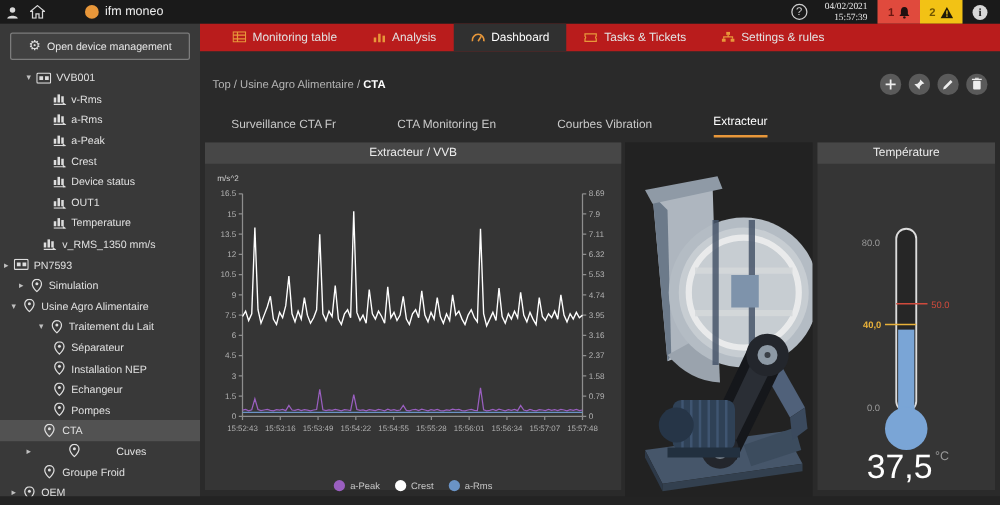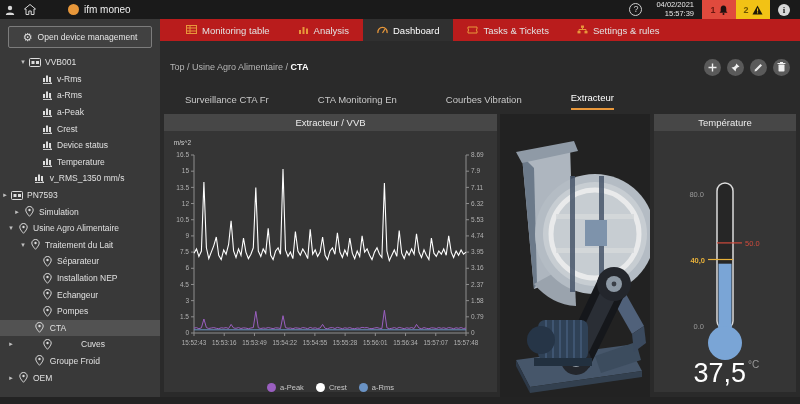--- a/index.html
+++ b/index.html
@@ -10,21 +10,21 @@
   
   .topbar { position:absolute; left:0; top:0; width:800px; height:19px; background:#1a1a1a;
             display:flex; align-items:center; }
   .topbar .ic { display:flex; align-items:center; justify-content:center; width:20px; height:19px; color:#d8d8d8; }
   .brand { display:flex; align-items:center; gap:5px; margin-left:28px;justify-content:center; }
   .brand-dot { width:11px; height:11px; border-radius:50%; background:#e8973a; }
   .brand-name { font-size:10px; color:#eee; }
   .topbar .spacer { flex:1; }
   .help-ic { width:13px; height:13px; border:1px solid #cfcfcf; border-radius:50%; color:#cfcfcf;
              font-size:9px; line-height:11px; text-align:center; margin-right:14px; }
-  .clock { text-align:right; font-size:7.5px; line-height:8.5px; color:#e8e8e8; margin-right:8px; }
+  .clock { text-align:right; font-size:7.5px; line-height:8.5px; color:#e8e8e8; margin-right:8px;font-family:Liberation Serif, serif; }
   .badge { height:19px; width:34px; display:flex; align-items:center; justify-content:center; gap:3px;
            font-size:9px; font-weight:bold; }
   .badge.red { background:#e04a3d; color:#6b1710; }
   .badge.yel { background:#f2c215; color:#6e5400; }
   .info-ic { width:12px; height:12px; background:#d8d8d8; color:#1a1a1a; border-radius:50%;
              font-size:9px; font-weight:bold; line-height:12px; text-align:center; margin:0 10px 0 8px; font-family:"Liberation Serif",serif;}
 
   
   .navbar { position:absolute; left:160px; top:19px; width:640px; height:22px; background:#b91c1c;
             display:flex; align-items:stretch; padding-left:12px; }
@@ -245,20 +245,32 @@
         <div class="tree-item" style="padding-left: 30px;">
           <span class="caret"></span>
           <span class="nico">
             <svg width="11" height="10" viewBox="0 0 11 10">
               <rect x="1" y="4" width="2" height="4" fill="#ddd"></rect>
               <rect x="4" y="1.5" width="2" height="6.5" fill="#ddd"></rect>
               <rect x="7" y="3" width="2" height="5" fill="#ddd"></rect>
               <path d="M1 9.5 H10 L8.2 8.2 M10 9.5 L8.2 10.8" stroke="#ddd" fill="none" stroke-width="0.9"></path>
             </svg>
           </span>
+          <span>OUT1</span>
+        </div>
+        <div class="tree-item" style="padding-left: 30px;">
+          <span class="caret"></span>
+          <span class="nico">
+            <svg width="11" height="10" viewBox="0 0 11 10">
+              <rect x="1" y="4" width="2" height="4" fill="#ddd"></rect>
+              <rect x="4" y="1.5" width="2" height="6.5" fill="#ddd"></rect>
+              <rect x="7" y="3" width="2" height="5" fill="#ddd"></rect>
+              <path d="M1 9.5 H10 L8.2 8.2 M10 9.5 L8.2 10.8" stroke="#ddd" fill="none" stroke-width="0.9"></path>
+            </svg>
+          </span>
           <span>Temperature</span>
         </div>
         <div class="tree-item" style="padding-left: 22.8px;">
           <span class="caret"></span>
           <span class="nico">
             <svg width="11" height="10" viewBox="0 0 11 10">
               <rect x="1" y="4" width="2" height="4" fill="#ddd"></rect>
               <rect x="4" y="1.5" width="2" height="6.5" fill="#ddd"></rect>
               <rect x="7" y="3" width="2" height="5" fill="#ddd"></rect>
               <path d="M1 9.5 H10 L8.2 8.2 M10 9.5 L8.2 10.8" stroke="#ddd" fill="none" stroke-width="0.9"></path>
@@ -290,21 +302,21 @@
         <div class="tree-item" style="padding-left: 6px;">
           <span class="caret">▾</span>
           <span class="nico">
             <svg width="9" height="11" viewBox="0 0 9 11">
               <path d="M4.5 0.5 C2.4 0.5 0.8 2.1 0.8 4.1 C0.8 6.6 4.5 10.3 4.5 10.3 C4.5 10.3 8.2 6.6 8.2 4.1 C8.2 2.1 6.6 0.5 4.5 0.5 Z" fill="none" stroke="#ddd" stroke-width="1"></path>
               <circle cx="4.5" cy="4" r="1.2" fill="#ddd"></circle>
             </svg>
           </span>
           <span>Usine Agro Alimentaire</span>
         </div>
-        <div class="tree-item" style="padding-left: 18px;">
+        <div class="tree-item" style="padding-left: 28px;">
           <span class="caret">▾</span>
           <span class="nico">
             <svg width="9" height="11" viewBox="0 0 9 11">
               <path d="M4.5 0.5 C2.4 0.5 0.8 2.1 0.8 4.1 C0.8 6.6 4.5 10.3 4.5 10.3 C4.5 10.3 8.2 6.6 8.2 4.1 C8.2 2.1 6.6 0.5 4.5 0.5 Z" fill="none" stroke="#ddd" stroke-width="1"></path>
               <circle cx="4.5" cy="4" r="1.2" fill="#ddd"></circle>
             </svg>
           </span>
           <span>Traitement du Lait</span>
         </div>
         <div class="tree-item" style="padding-left: 30px;">
@@ -350,21 +362,21 @@
         <div class="tree-item sel" style="padding-left: 22.8px;">
           <span class="caret"></span>
           <span class="nico">
             <svg width="9" height="11" viewBox="0 0 9 11">
               <path d="M4.5 0.5 C2.4 0.5 0.8 2.1 0.8 4.1 C0.8 6.6 4.5 10.3 4.5 10.3 C4.5 10.3 8.2 6.6 8.2 4.1 C8.2 2.1 6.6 0.5 4.5 0.5 Z" fill="none" stroke="#ddd" stroke-width="1"></path>
               <circle cx="4.5" cy="4" r="1.2" fill="#ddd"></circle>
             </svg>
           </span>
           <span>CTA</span>
         </div>
-        <div class="tree-item" style="padding-left: 6px; gap: 24px;">
+        <div class="tree-item" style="padding-left: 18px; gap: 24px;">
           <span class="caret">▸</span>
           <span class="nico">
             <svg width="9" height="11" viewBox="0 0 9 11">
               <path d="M4.5 0.5 C2.4 0.5 0.8 2.1 0.8 4.1 C0.8 6.6 4.5 10.3 4.5 10.3 C4.5 10.3 8.2 6.6 8.2 4.1 C8.2 2.1 6.6 0.5 4.5 0.5 Z" fill="none" stroke="#ddd" stroke-width="1"></path>
               <circle cx="4.5" cy="4" r="1.2" fill="#ddd"></circle>
             </svg>
           </span>
           <span>Cuves</span>
         </div>
         <div class="tree-item" style="padding-left: 22.8px;">

